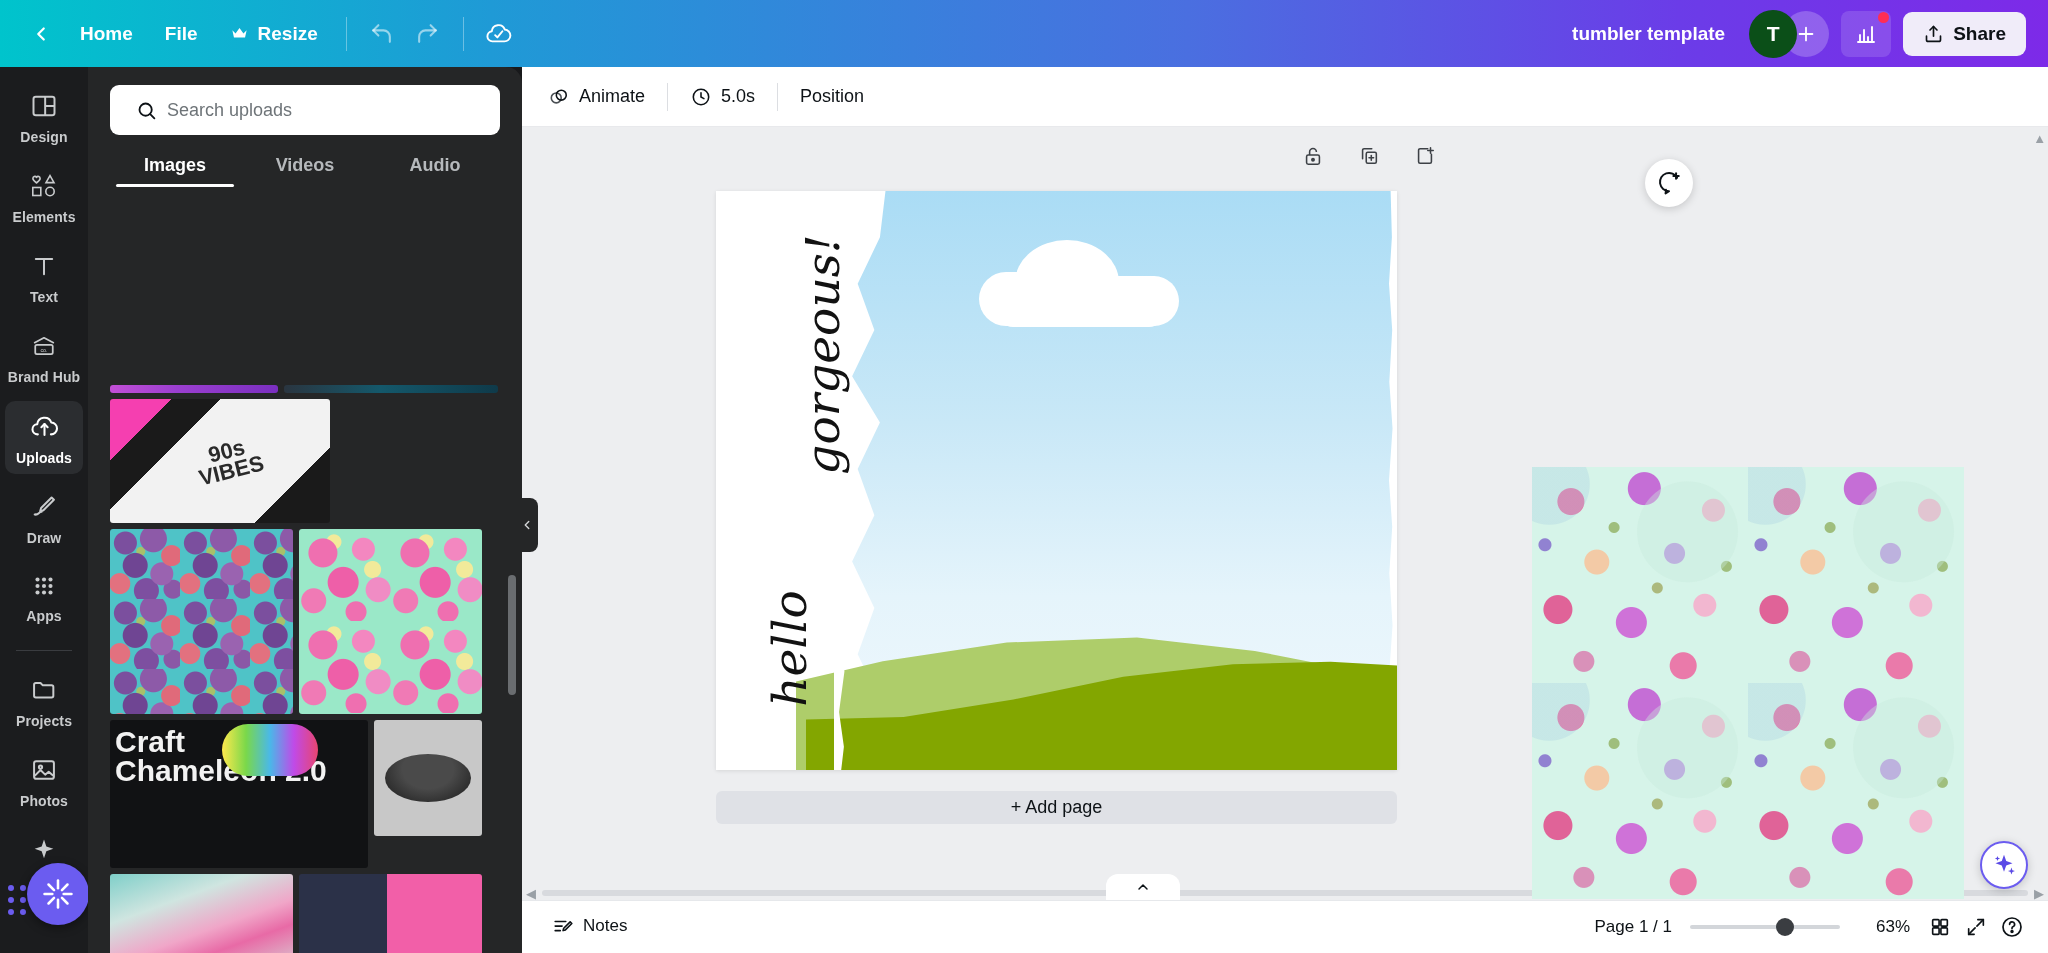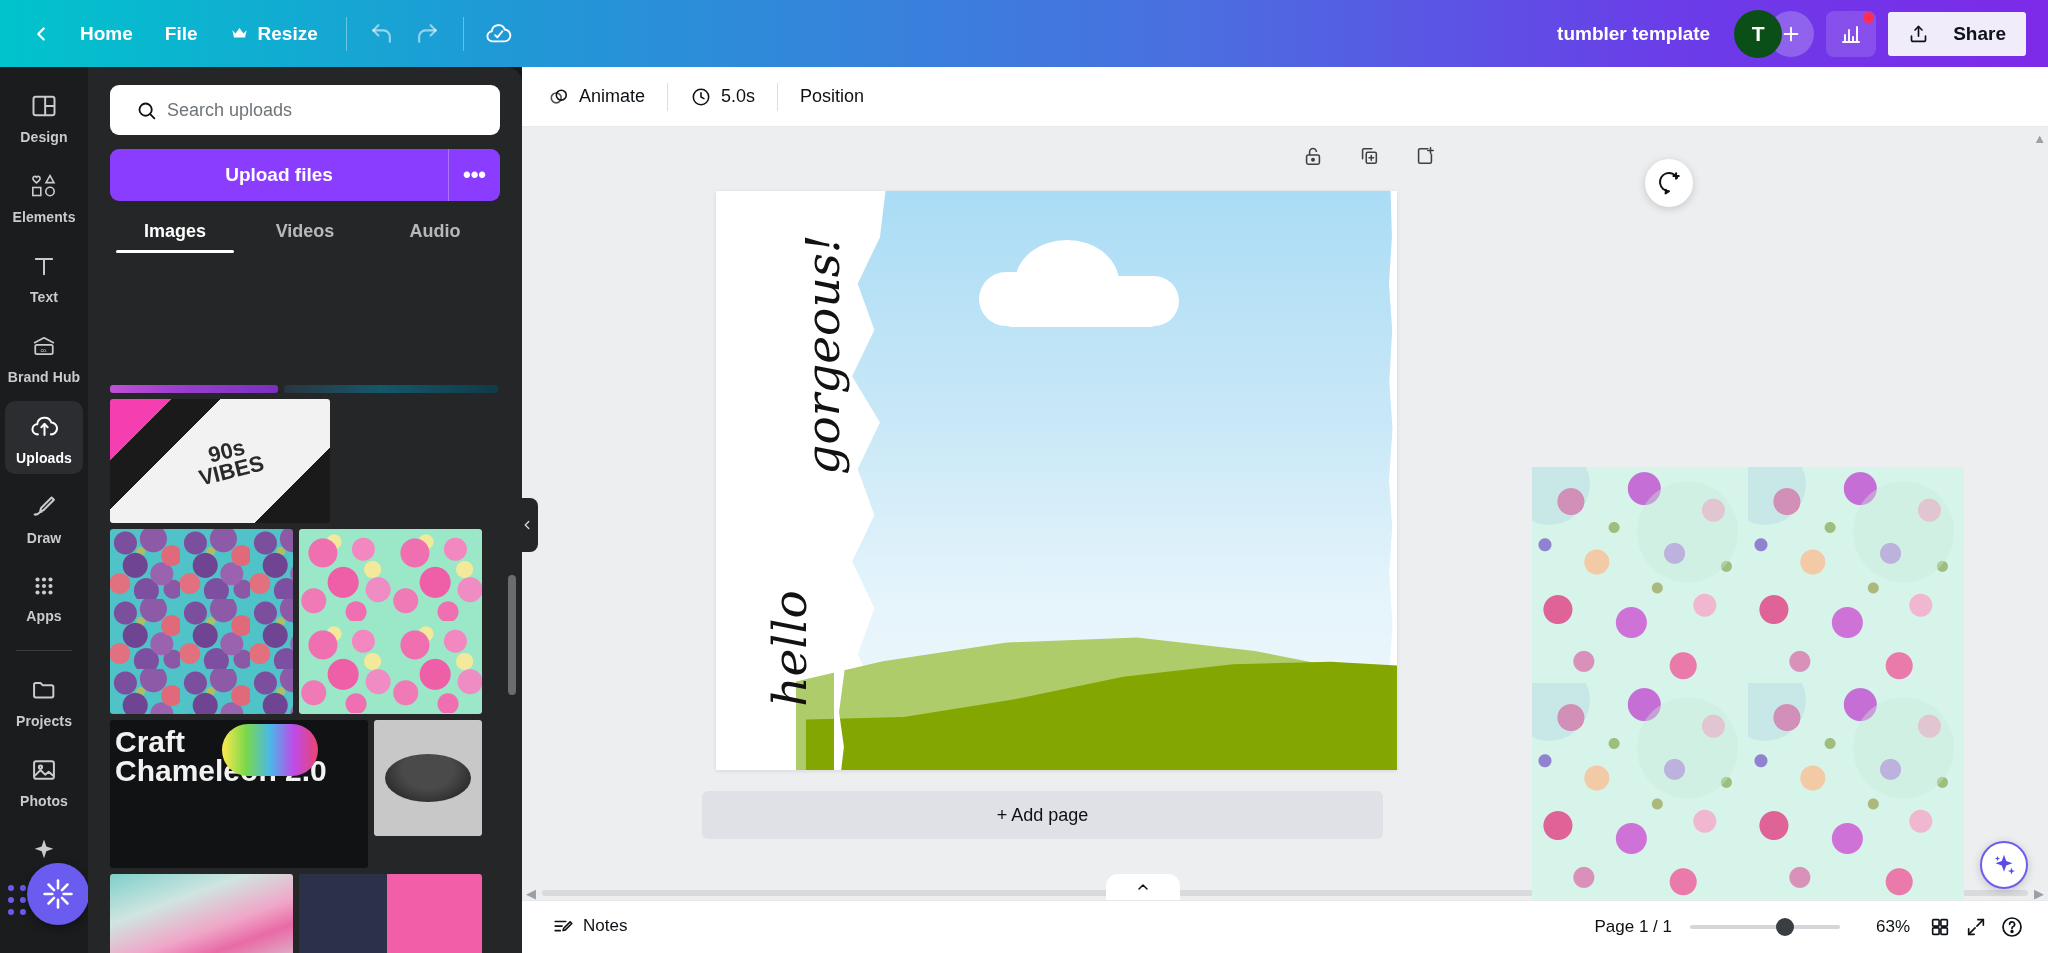--- a/index.html
+++ b/index.html
@@ -48,23 +48,23 @@
   .insights-btn {
     position: relative; width: 50px; height: 46px; border-radius: 8px;
     background: rgba(255,255,255,.14);
     display: flex; align-items: center; justify-content: center; cursor: pointer;
   }
   .notif-dot {
     position: absolute; top: 1px; right: 2px; width: 11px; height: 11px;
     border-radius: 50%; background: #ff2d55;
   }
   .share-btn {
-    display: flex; align-items: center; gap: 24px;
+    display: flex; align-items: center; gap: 9px;
     background: #f0ecf9; color: #0d1216; font-size: 19px; font-weight: 700;
-    padding: 11px 20px; border-radius: 3px; cursor: pointer;
+    padding: 11px 20px; border-radius: 9px; cursor: pointer;
   }
 
   
   .rail {
     position: absolute; left: 0; top: 67px; width: 88px; height: 886px;
     background: #1b1c1e; display: flex; flex-direction: column;
     align-items: center; padding-top: 14px; overflow: hidden;
   }
   .rail-item {
     width: 78px; padding: 11px 2px 8px; border-radius: 10px;
@@ -259,21 +259,21 @@
     opacity: .97;
   }
   .floral-overlay::after {
     content: ""; position: absolute; inset: 0;
     background-image:
       radial-gradient(circle at 8% 8%, rgba(168,208,225,.35) 0 40px, transparent 41px),
       radial-gradient(circle at 72% 30%, rgba(200,235,220,.4) 0 50px, transparent 51px);
     background-size: 216px 216px;
   }
   .add-page {
-    position: absolute; left: 180px; top: 664px; width: 681px; height: 48px;
+    position: absolute; left: 194px; top: 664px; width: 681px; height: 33px;
     background: #dfe1e6; border-radius: 6px;
     display: flex; align-items: center; justify-content: center;
     font-size: 18px; color: #0d1216; cursor: pointer; font-weight: 500;
   }
   .hscroll-track {
     position: absolute; left: 0; bottom: 0; right: 0; height: 14px;
     display: flex; align-items: center; justify-content: space-between; padding: 0 4px;
   }
   .hscroll-arrow { color: #9aa0a6; font-size: 13px; cursor: pointer; }
   .hscroll-bar { flex: 1; height: 6px; background: #d8dade; border-radius: 3px; margin: 0 6px; cursor: pointer; }
@@ -543,24 +543,20 @@
 
   <div class="panel">
     <div class="search-box">
       <svg width="21" height="21" viewBox="0 0 24 24" fill="none" stroke="#0d1216" stroke-width="2.1" stroke-linecap="round">
           <circle cx="11" cy="11" r="7"></circle>
           <line x1="16.2" y1="16.2" x2="21" y2="21"></line>
         </svg>
       <input type="text" placeholder="Search uploads" style="">
     </div>
 
-    <div class="upload-row">
-      <div class="upload-main">Upload files</div>
-      <div class="upload-more">•••</div>
-    </div>
 
 
     <div class="tabs">
       <div class="tab active">Images</div>
       <div class="tab">Videos</div>
       <div class="tab">Audio</div>
     </div>
 
     <div class="thumbs">
       <div style="display:flex;gap:6px;margin-bottom:6px;">

